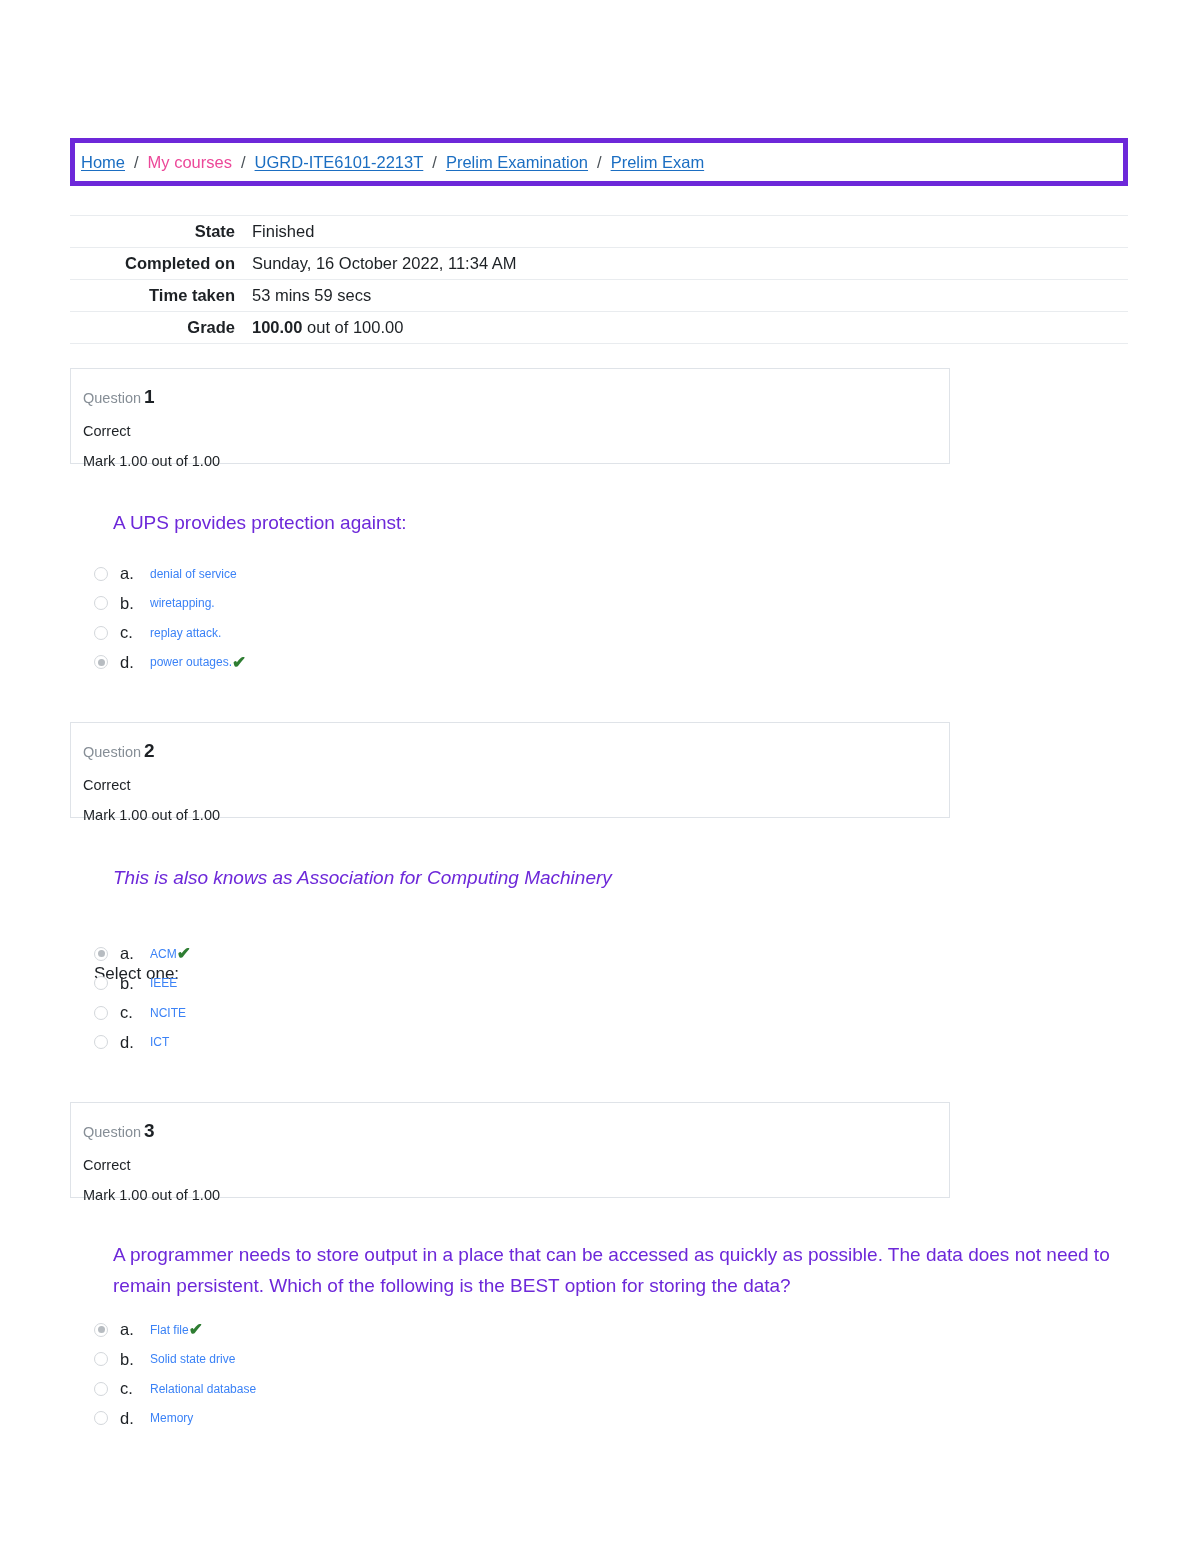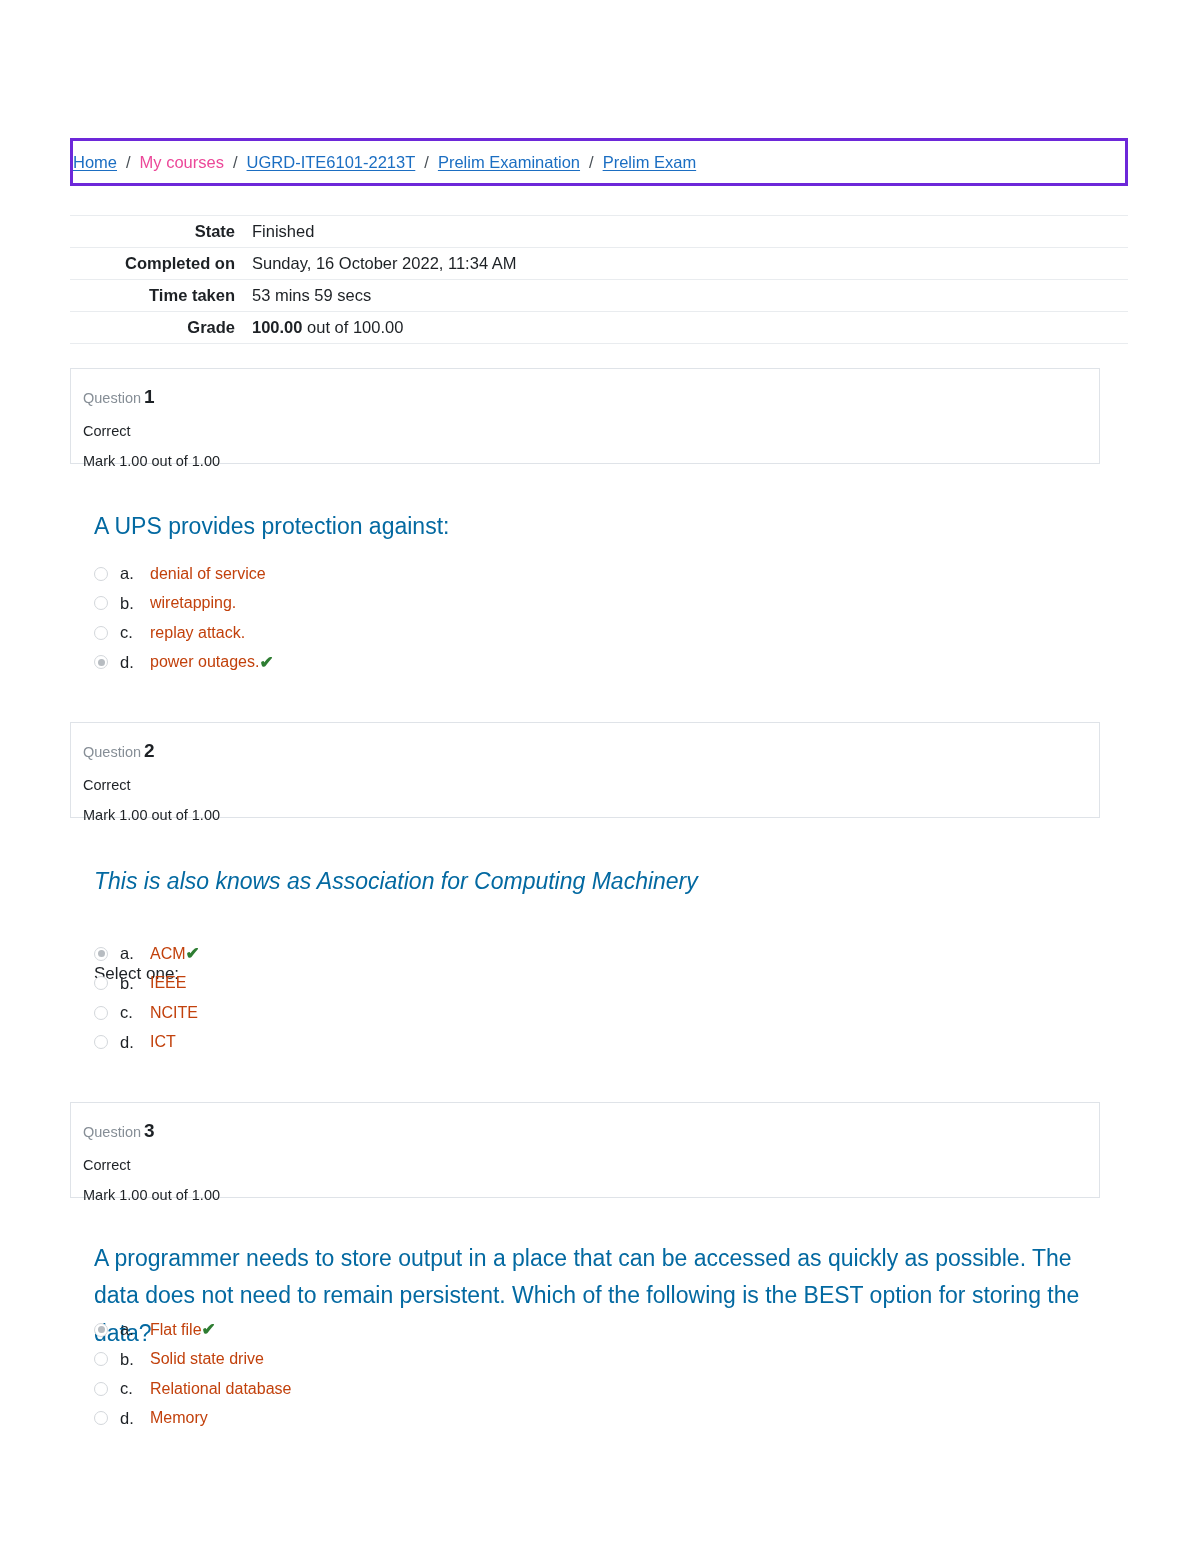--- a/index.html
+++ b/index.html
@@ -22,25 +22,25 @@
     overflow: hidden;
   }
 
   
   .breadcrumb-bar {
     position: absolute;
     left: 70px;
     top: 138px;
     width: 1058px;
     height: 48px;
-    border: 3px solid #6d28d9;
+    border: 5px solid #6d28d9;
     box-sizing: border-box;
     display: flex;
     align-items: center;
-    padding-left: 0;
+    padding-left: 6px;
   }
   .crumb-list {
     display: flex;
     align-items: baseline;
     font-size: 16.5px;
     line-height: 1;
   }
   .crumb-link {
     color: #1b6ec2;
     text-decoration: underline;
@@ -85,21 +85,21 @@
     padding: 6px 0 6px 7px;
     vertical-align: middle;
     color: #1d2125;
   }
   .grade-value { font-weight: bold; }
 
   
   .qbox {
     position: absolute;
     left: 70px;
-    width: 1030px;
+    width: 880px;
     box-sizing: border-box;
     border: 1px solid #dfe3e8;
     background: #ffffff;
     padding: 14px 0 12px 12px;
   }
   .q-num {
     font-size: 14.5px;
     color: #868e96;
     line-height: 1.5;
     margin-bottom: 9px;
@@ -122,23 +122,24 @@
     line-height: 1.5;
   }
 
   
   .qbody {
     position: absolute;
     left: 94px;
     width: 1010px;
   }
   .qtext {
-    font-size: 23px;
+    font-size: 19px;
     line-height: 1.62;
-    color: #0369a1;
+    color: #6d28d9;
+    margin-left: 19px;
   }
   .select-one {
     font-size: 17px;
     color: #1d2125;
     line-height: 1.5;
   }
   .answers {
     list-style: none;
     margin: 0;
     padding: 0;
@@ -171,22 +172,22 @@
     border-radius: 50%;
     background: #b7bcc1;
   }
   .ans-letter {
     font-size: 16.5px;
     color: #1d2125;
     width: 30px;
     flex: 0 0 auto;
   }
   .ans-text {
-    font-size: 16px;
-    color: #c2410c;
+    font-size: 12px;
+    color: #3b82f6;
     white-space: nowrap;
   }
   .tick {
     color: #2e7d32;
     font-size: 17px;
     font-weight: bold;
     line-height: 1;
     margin-left: 0px;
     display: inline-block;
   }

